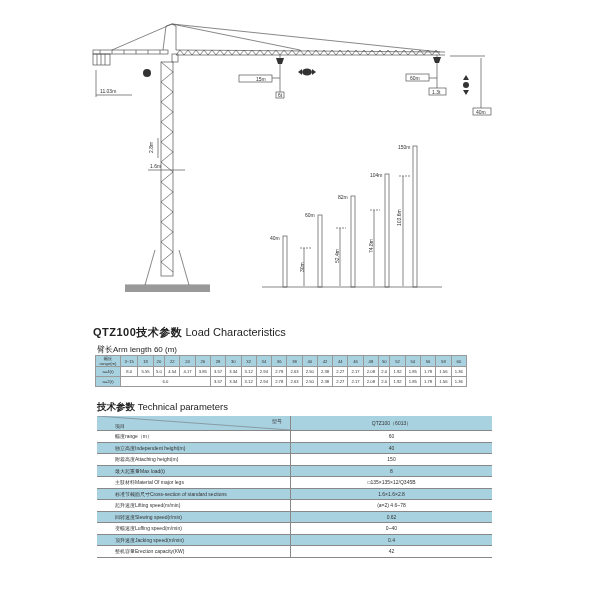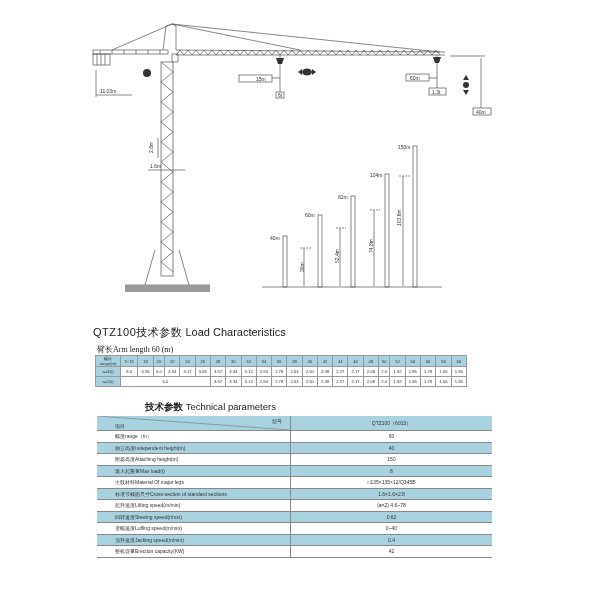--- a/index.html
+++ b/index.html
@@ -1,28 +1,28 @@
 <!DOCTYPE html>
 <html><head>
 <meta charset="utf-8">
 <style>
   html,body{margin:0;padding:0;background:#ffffff;}
   body{width:600px;height:600px;position:relative;overflow:hidden;font-family:"DejaVu Sans",sans-serif;color:#333;}
   .abs{position:absolute;}
   #diagram{position:absolute;left:0;top:0;width:600px;height:310px;}
   .dlabel{font-family:"Liberation Sans",sans-serif;font-size:5px;fill:#333;}
   .title1{left:93px;top:325px;font-size:11px;color:#222;font-family:"Liberation Sans",sans-serif;white-space:nowrap;}
-  .title1 b{font-weight:normal;letter-spacing:0.5px;}
-  .sub1{left:97px;top:344px;font-size:8px;color:#222;font-family:Liberation Serif, serif;white-space:nowrap;}
+  .title1 b{font-weight:bold;letter-spacing:0.5px;}
+  .sub1{left:97px;top:344px;font-size:8px;color:#222;font-family:Liberation Sans, sans-serif;white-space:nowrap;}
   table{border-collapse:collapse;font-family:"Liberation Sans",sans-serif;}
   #load-table{position:absolute;left:95px;top:355px;width:372px;font-size:4.2px;}
   #load-table td{border:1px solid #999;text-align:center;height:9px;padding:0;color:#333;}
   #load-table tr.hdr td{background:#a9d2e0;}
   #load-table td.rowhead{background:#a9d2e0;width:24px;}
-  .title2{left:97px;top:401px;font-size:9.5px;color:#222;font-family:"Liberation Sans",sans-serif;white-space:nowrap;margin-left:48px;}
+  .title2{left:97px;top:401px;font-size:9.5px;color:#222;font-family:"Liberation Sans",sans-serif;white-space:nowrap;}
   #tech-table{position:absolute;left:97px;top:416px;width:395px;font-size:5px;}
   #tech-table td{border-bottom:1px solid #888;height:10.5px;padding:0 0 0 18px;color:#333;}
   #tech-table td.val{text-align:center;padding:0;border-left:1px solid #888;}
   #tech-table tr.blue td{background:#a9d2e0;}
   #tech-table tr.head td{height:14px;position:relative;}
   .corner-b{position:absolute;right:8px;top:2px;}
   .corner-a{position:absolute;left:18px;bottom:1px;}
 </style>
 </head>
 <body>

